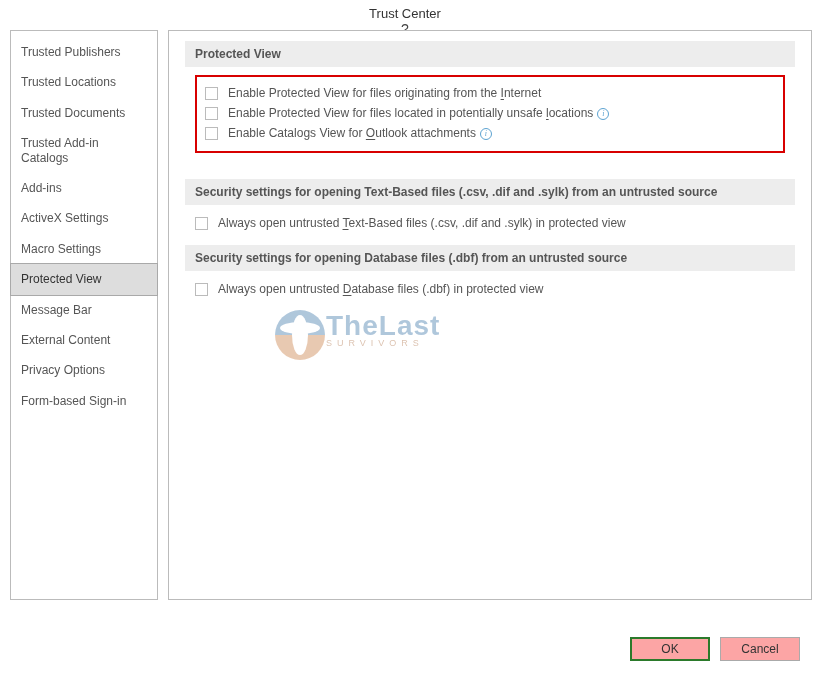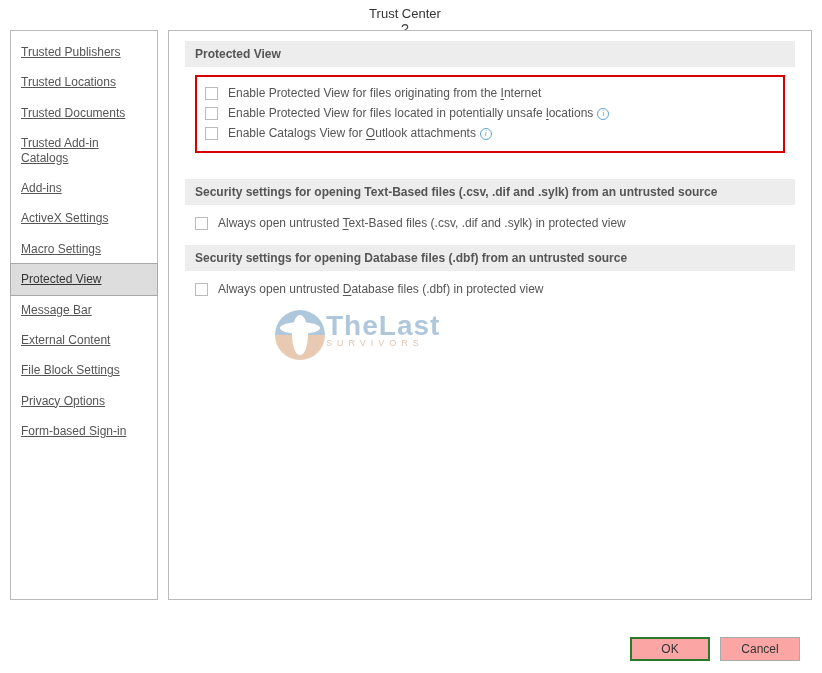--- a/index.html
+++ b/index.html
@@ -45,21 +45,20 @@
       display: flex;
       flex-direction: column;
       padding-top: 6px;
     }
     .side-item {
       padding: 8px 8px 8px 10px;
       font-size: 12px;
       color: #555;
       cursor: pointer;
       line-height: 1.2;
-      text-decoration: underline;
     }
     .side-item.selected {
       background: #ddd;
       border: 1px solid #a9a9a9;
       color: #333;
       margin: -1px;
       padding: 8px 8px 8px 10px;
     }
     .content {
       flex: 1;
@@ -175,21 +174,20 @@
       <div class="side-item">Trusted Publishers</div>
       <div class="side-item">Trusted Locations</div>
       <div class="side-item">Trusted Documents</div>
       <div class="side-item">Trusted Add-in Catalogs</div>
       <div class="side-item">Add-ins</div>
       <div class="side-item">ActiveX Settings</div>
       <div class="side-item">Macro Settings</div>
       <div class="side-item selected">Protected View</div>
       <div class="side-item">Message Bar</div>
       <div class="side-item">External Content</div>
-      <div class="side-item">File Block Settings</div>
       <div class="side-item">Privacy Options</div>
       <div class="side-item">Form-based Sign-in</div>
     </div>
 
   <div class="content">
 
     <div class="section-header">Protected View</div>
     <div class="section-body">
 
       <div class="redbox">

